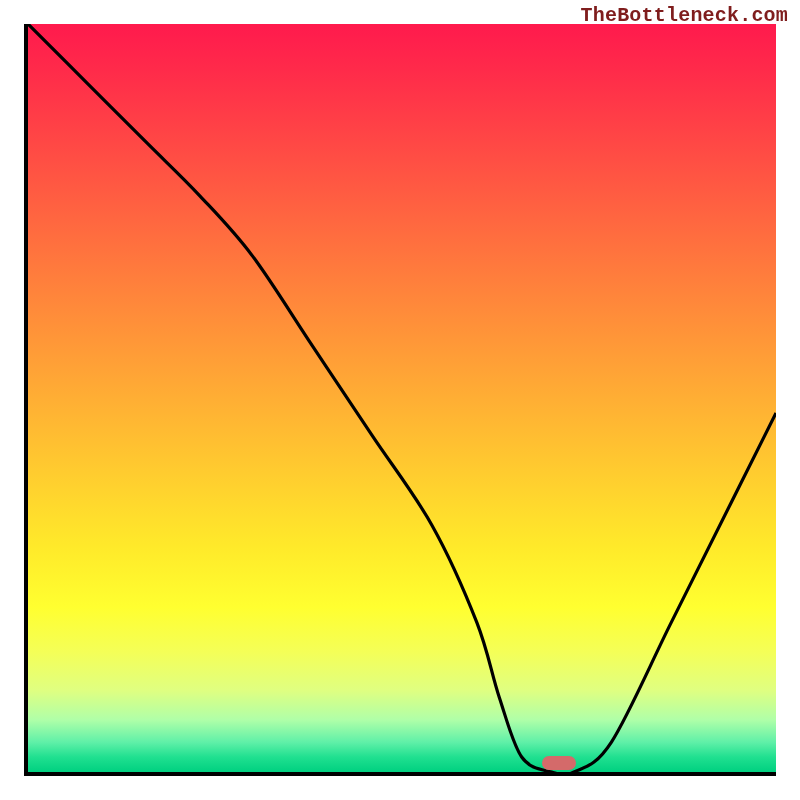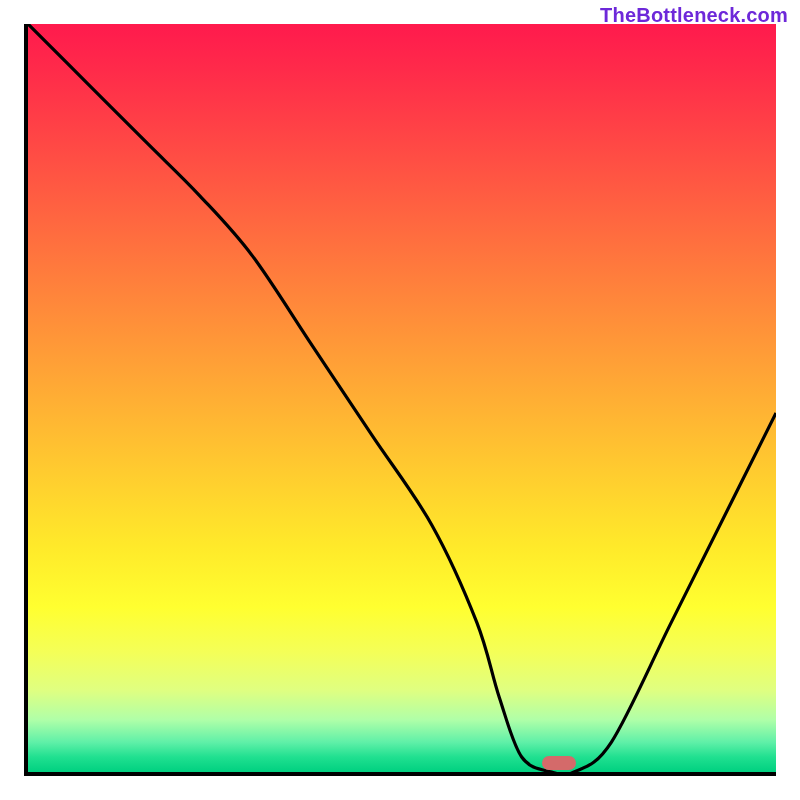--- a/index.html
+++ b/index.html
@@ -60,24 +60,24 @@
     width: 34px;
     height: 14px;
     border-radius: 7px;
     background: #d46a6a;
     transform: translate(-50%, -50%);
   }
   .watermark {
     position: absolute;
     top: 4px;
     right: 12px;
-    font-family: Liberation Sans, sans-serif;
+    font-family: Liberation Mono, monospace;
     font-size: 20px;
     font-weight: 600;
-    color: #6d28d9;
+    color: #7f1d1d;
     letter-spacing: 0.2px;
   }
 </style>
 </head>
 <body>
 
 <div class="chart-container">
 
   <div class="plot-area">
     <div class="gradient-bg"></div>

